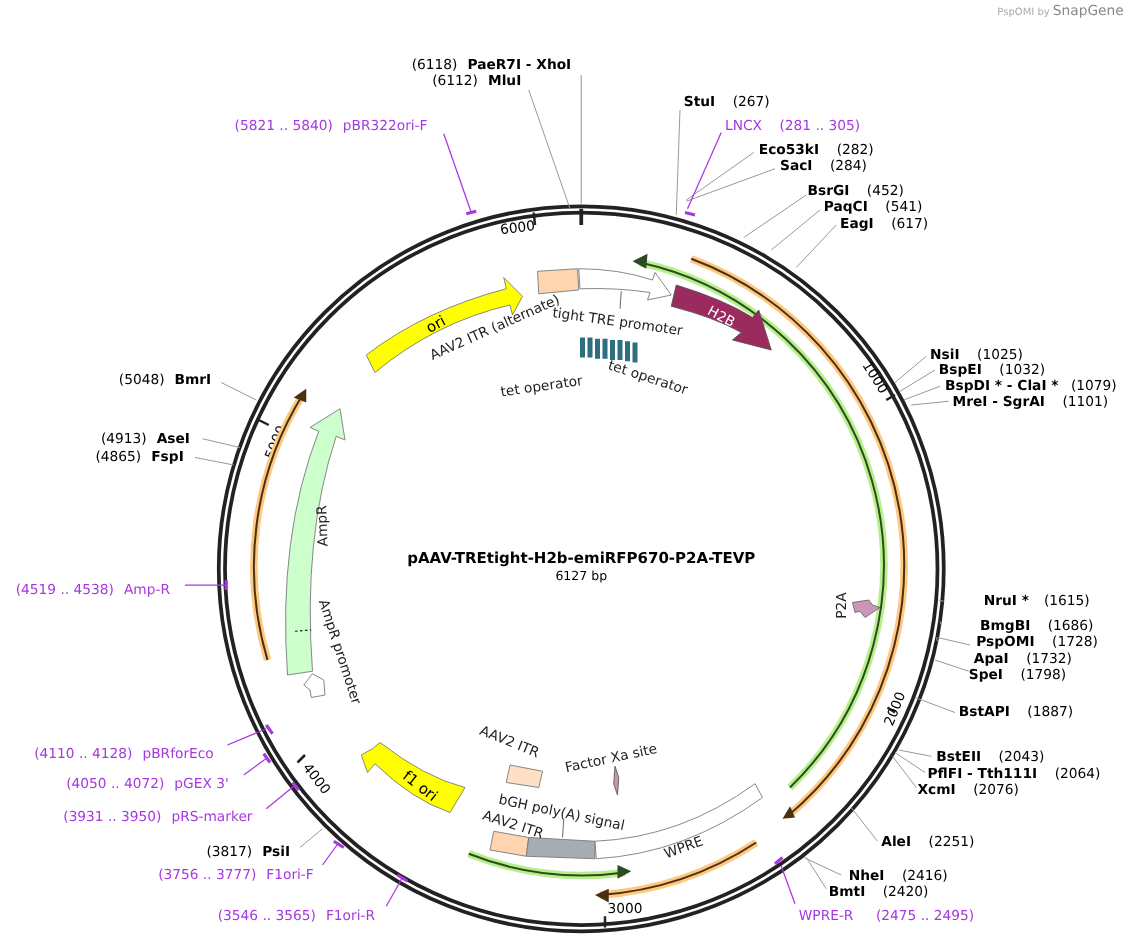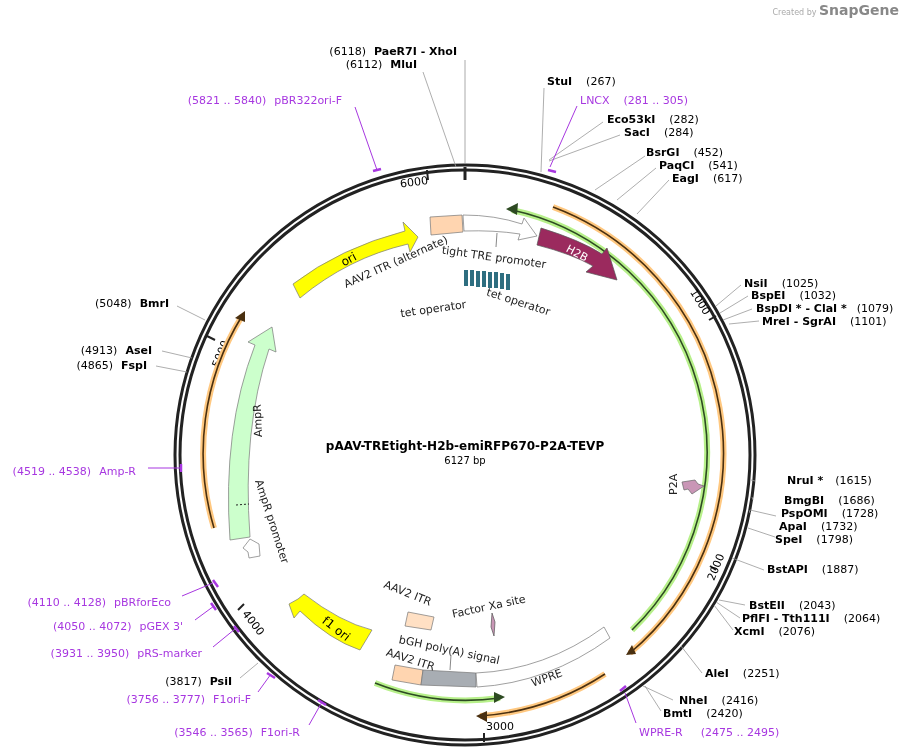--- a/index.html
+++ b/index.html
@@ -1,29 +1,29 @@
 <!DOCTYPE html>
 <html><head>
 <meta charset="utf-8">
 <style>
   html,body{margin:0;padding:0;background:#fff;}
   body{width:907px;height:756px;position:relative;overflow:hidden;font-family:"DejaVu Sans",sans-serif;}
   #map{position:absolute;left:0;top:0;}
   .wm{position:absolute;right:8px;top:2px;font-size:8px;color:#aaa;font-family:"DejaVu Sans",sans-serif;}
-  .wm b{color:#888;font-weight:bold;font-size:14px;}
+  .wm b{color:#888;font-weight:normal;font-size:11px;}
   text{font-family:"DejaVu Sans",sans-serif;}
   .enz{font-size:11px;fill:#000;}
   .enz .nm{font-weight:bold;}
   .prm{font-size:11px;fill:#a737e0;}
   .feat{font-size:11px;fill:#222;}
 </style>
 </head>
 <body>
 
-<div class="wm"><span>Created by</span> <b>SnapGene</b></div>
+<div class="wm"><span>PspOMI by</span> <b>SnapGene</b></div>
 
 <svg id="map" width="907" height="756" viewBox="0 0 907 756">
 
   <g>
     <circle cx="465" cy="455" r="290" fill="none" stroke="#222" stroke-width="3"></circle>
     <circle cx="465" cy="455" r="285" fill="none" stroke="#222" stroke-width="3"></circle>
   </g>
 
   <line x1="465" y1="167" x2="465" y2="180" stroke="#222" stroke-width="3"></line>
   <line x1="465" y1="60" x2="465" y2="163" stroke="#aaa" stroke-width="1"></line>

